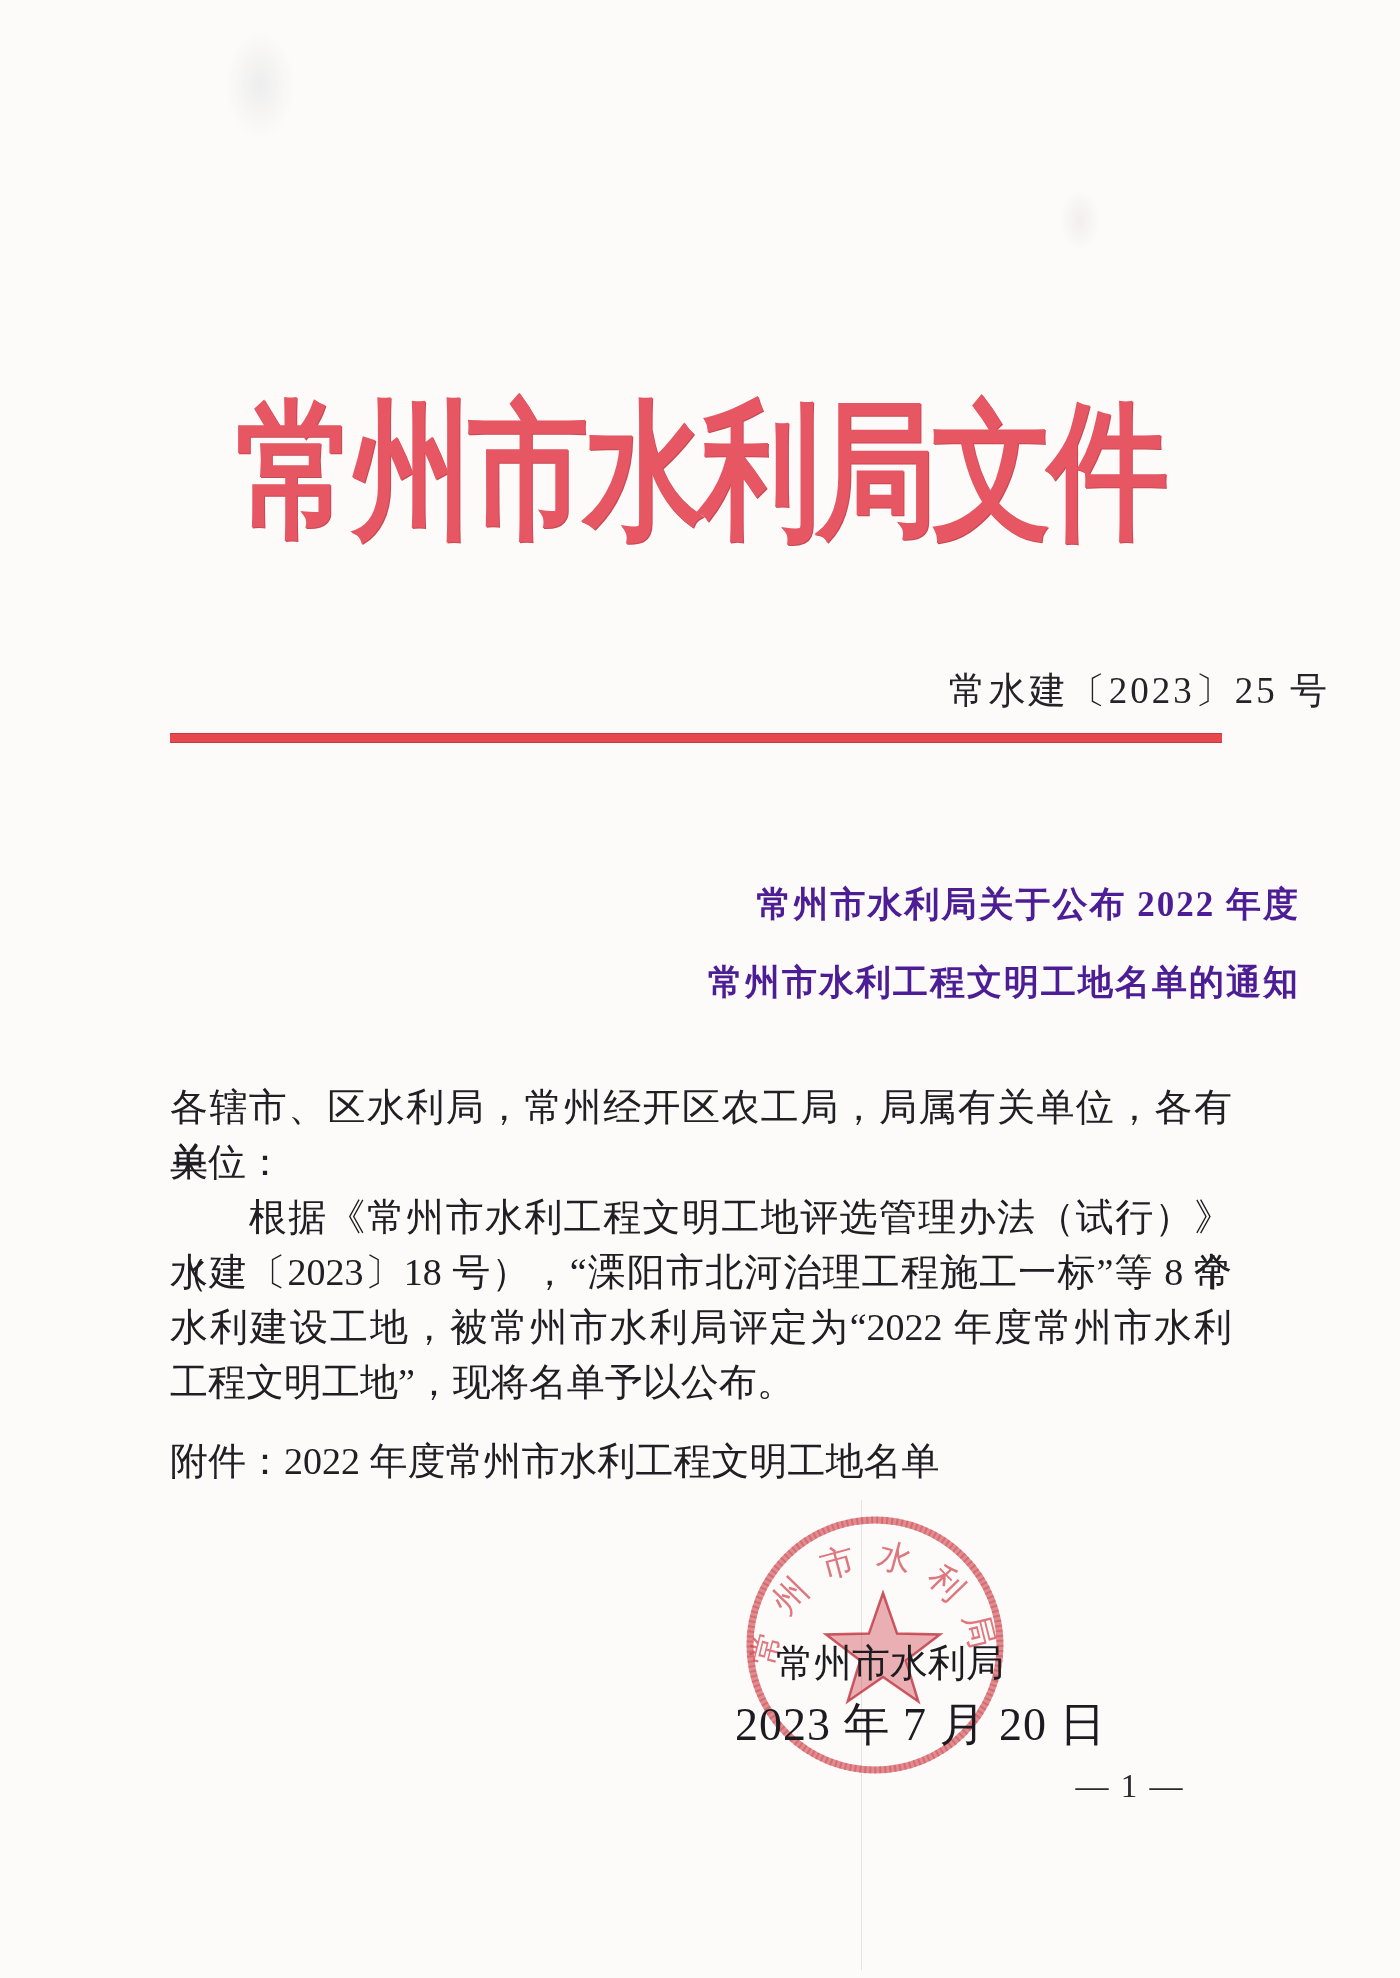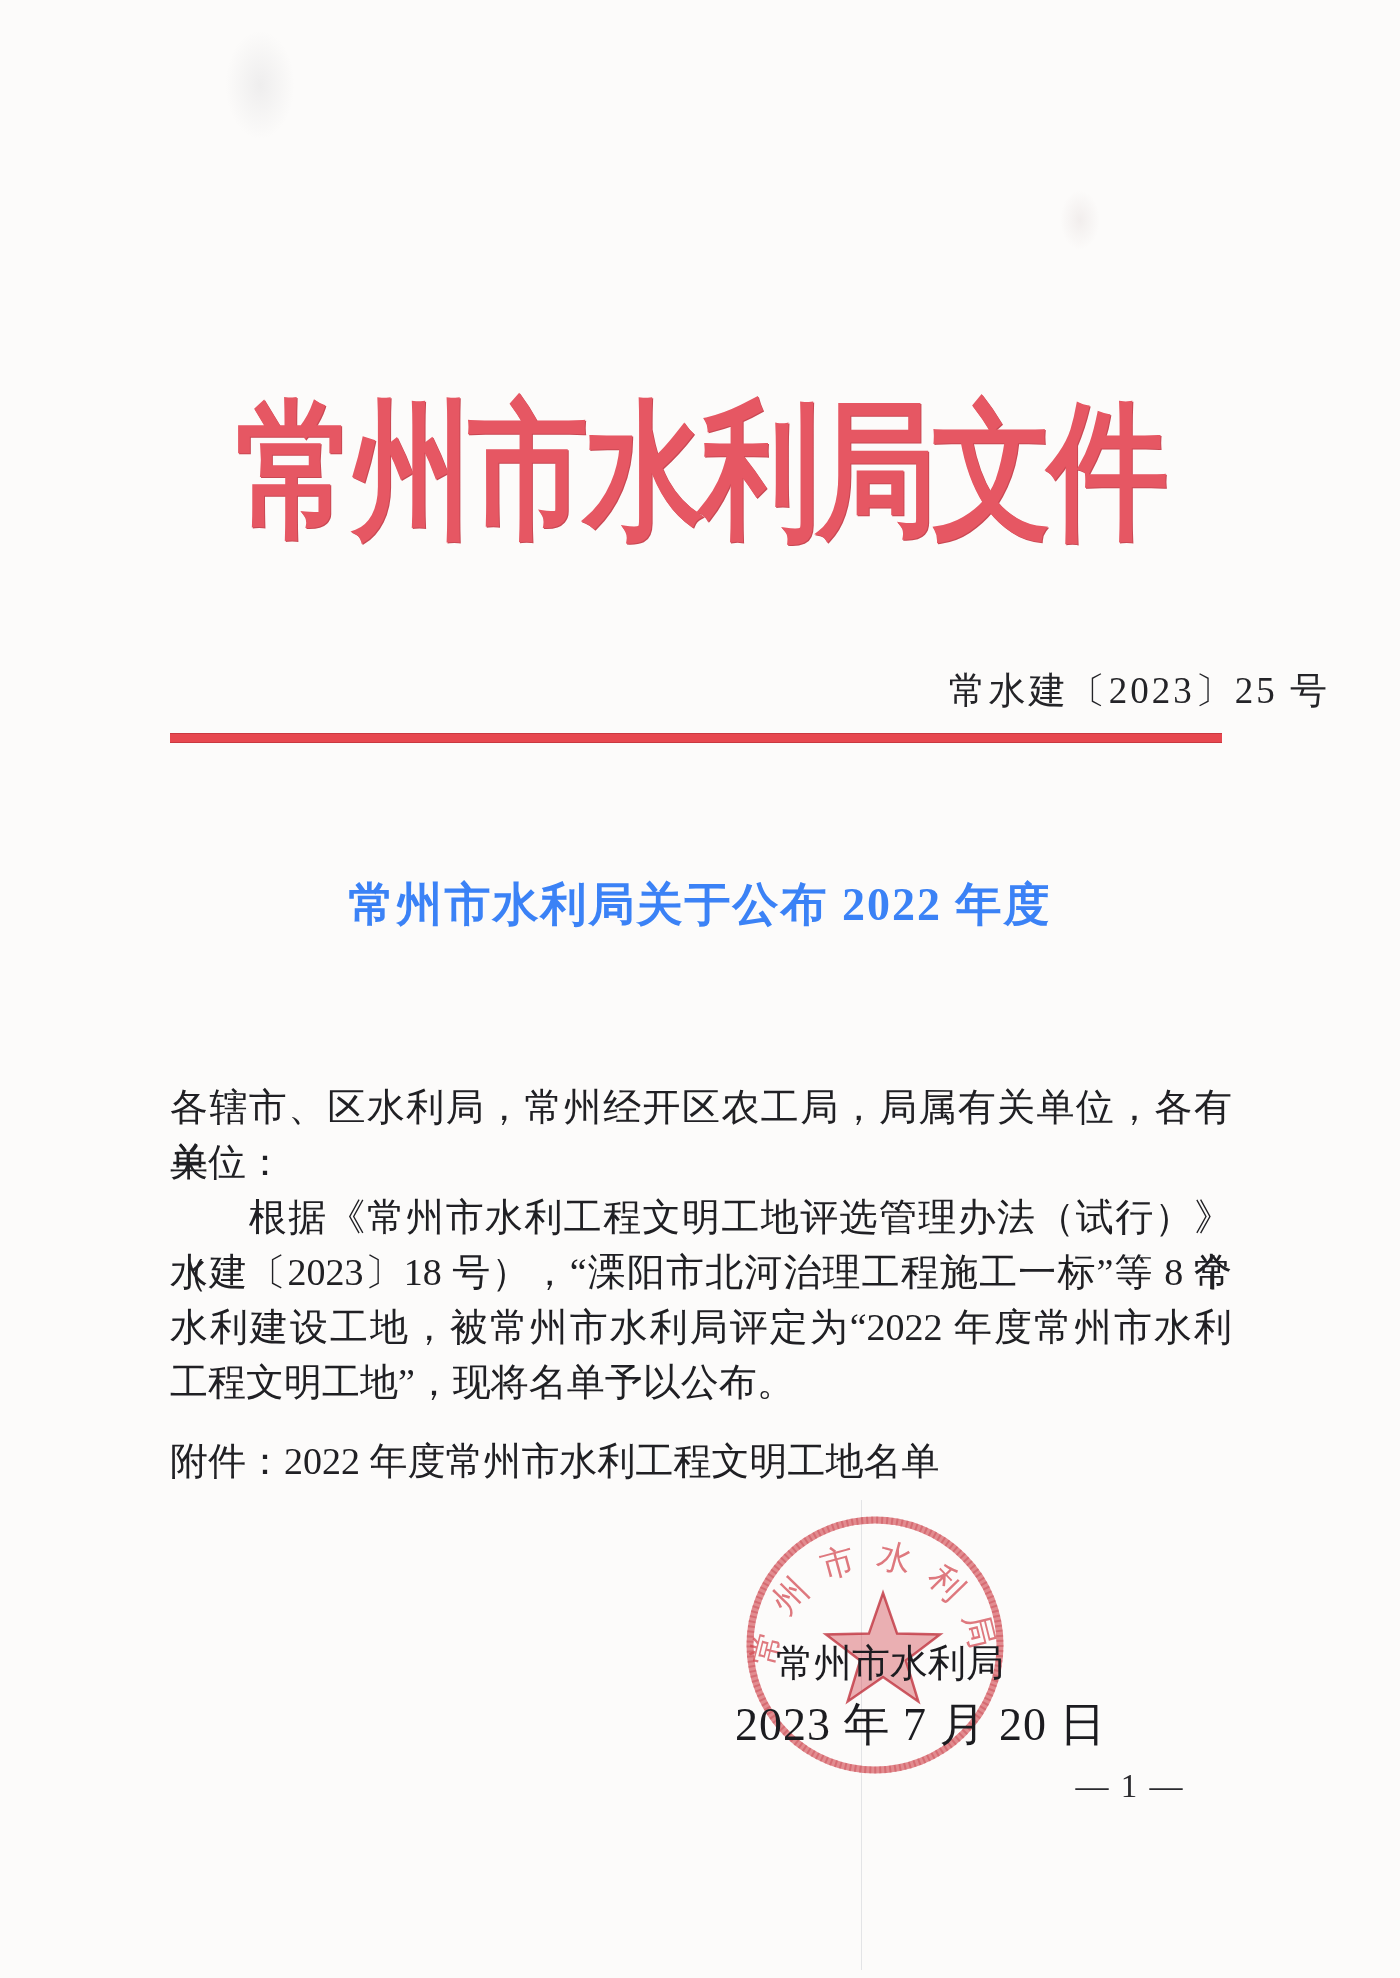--- a/index.html
+++ b/index.html
@@ -24,22 +24,22 @@
   }
   .doc-number{
     position:absolute;left:0;top:666px;width:1330px;text-align:right;
     font-size:37px;letter-spacing:3px;color:#242428;
   }
   .red-rule{
     position:absolute;left:170px;top:733px;width:1052px;height:8px;
     background:#e7474f;border-top:1px solid #c93840;border-bottom:1px solid #c93840;
   }
   .doc-title{
-    position:absolute;left:100px;top:866px;width:1200px;text-align:center;
-    font-size:46px;font-weight:bold;line-height:78px;letter-spacing:2px;color:#3b82f6;
+    position:absolute;left:100px;top:866px;width:1200px;text-align:right;
+    font-size:35px;font-weight:bold;line-height:78px;letter-spacing:2px;color:#4c1d95;
   }
   .body-block{
     position:absolute;left:170px;top:1080px;width:1062px;
     font-size:38px;color:#202024;
   }
   .bline{height:55px;line-height:55px;white-space:nowrap;}
   .bline.j{white-space:normal;text-align:justify;text-align-last:justify;}
   .attachment{margin-top:24px;}
   .seal{position:absolute;left:735px;top:1505px;width:280px;height:280px;}
   .signer{
@@ -65,20 +65,21 @@
   <div class="artifact foldline"></div>
 
   <div class="letterhead">常州市水利局文件</div>
 
   <div class="doc-number">常水建〔2023〕25 号</div>
 
   <div class="red-rule"></div>
 
   <div class="doc-title">
     <div>常州市水利局关于公布 2022 年度</div>
+    <div>常州市水利工程文明工地名单的通知</div>
   </div>
 
   <div class="body-block">
     <div class="bline j">各辖市、区水利局，常州经开区农工局，局属有关单位，各有关</div>
     <div class="bline">单位：</div>
     <div class="bline j">　　根据《常州市水利工程文明工地评选管理办法（试行）》（常</div>
     <div class="bline j">水建〔2023〕18 号），“溧阳市北河治理工程施工一标”等 8 个</div>
     <div class="bline j">水利建设工地，被常州市水利局评定为“2022 年度常州市水利</div>
     <div class="bline">工程文明工地”，现将名单予以公布。</div>
     <div class="bline attachment">附件：2022 年度常州市水利工程文明工地名单</div>

